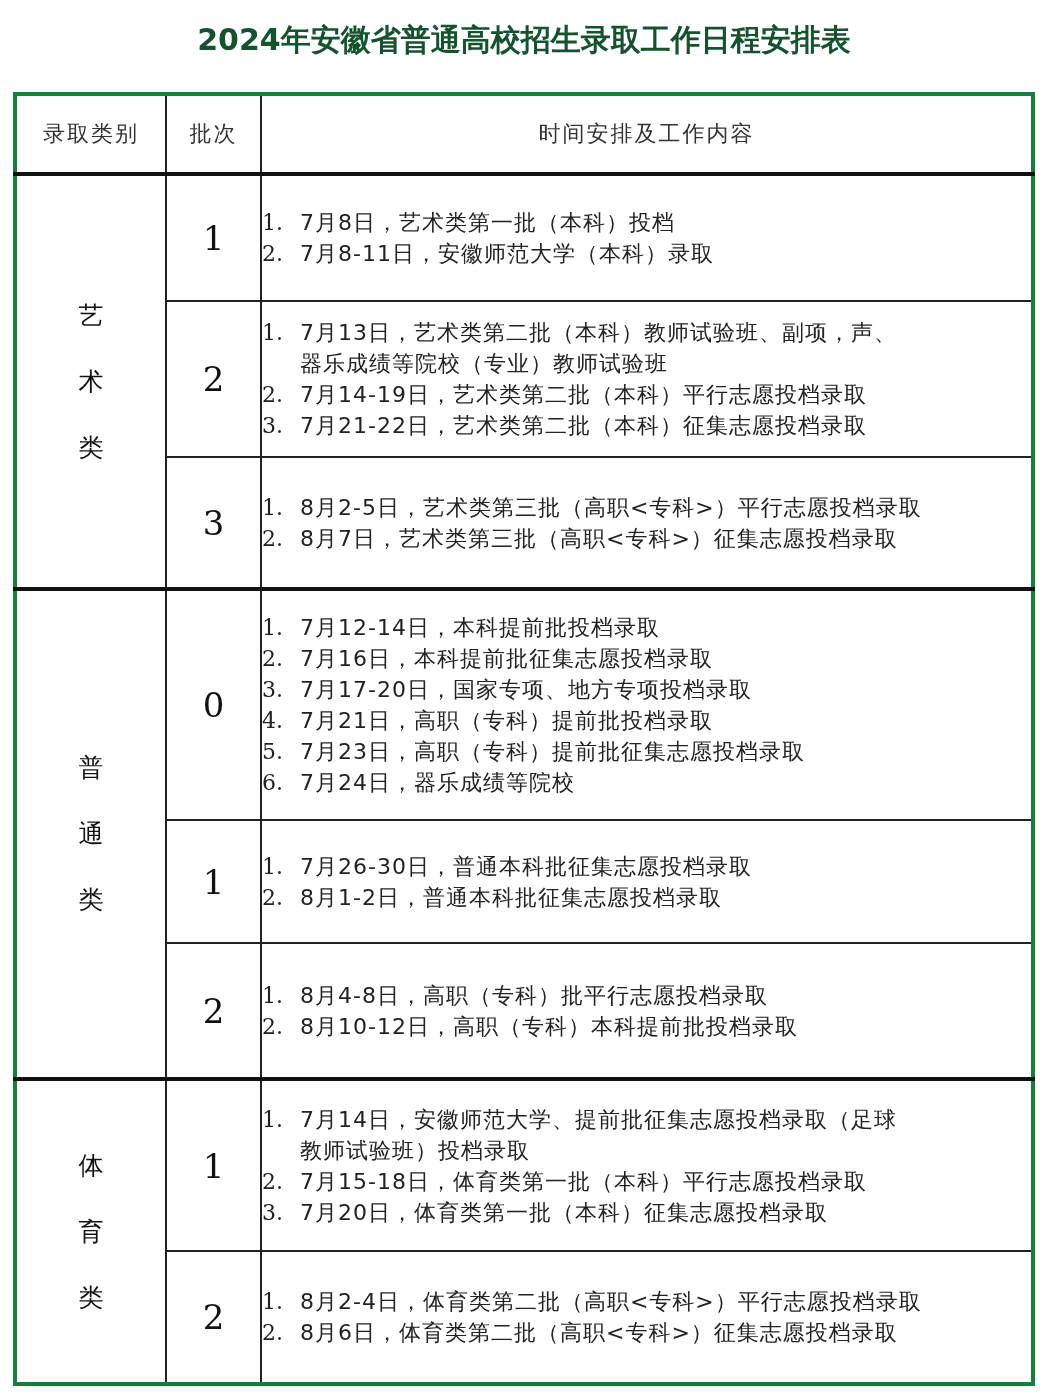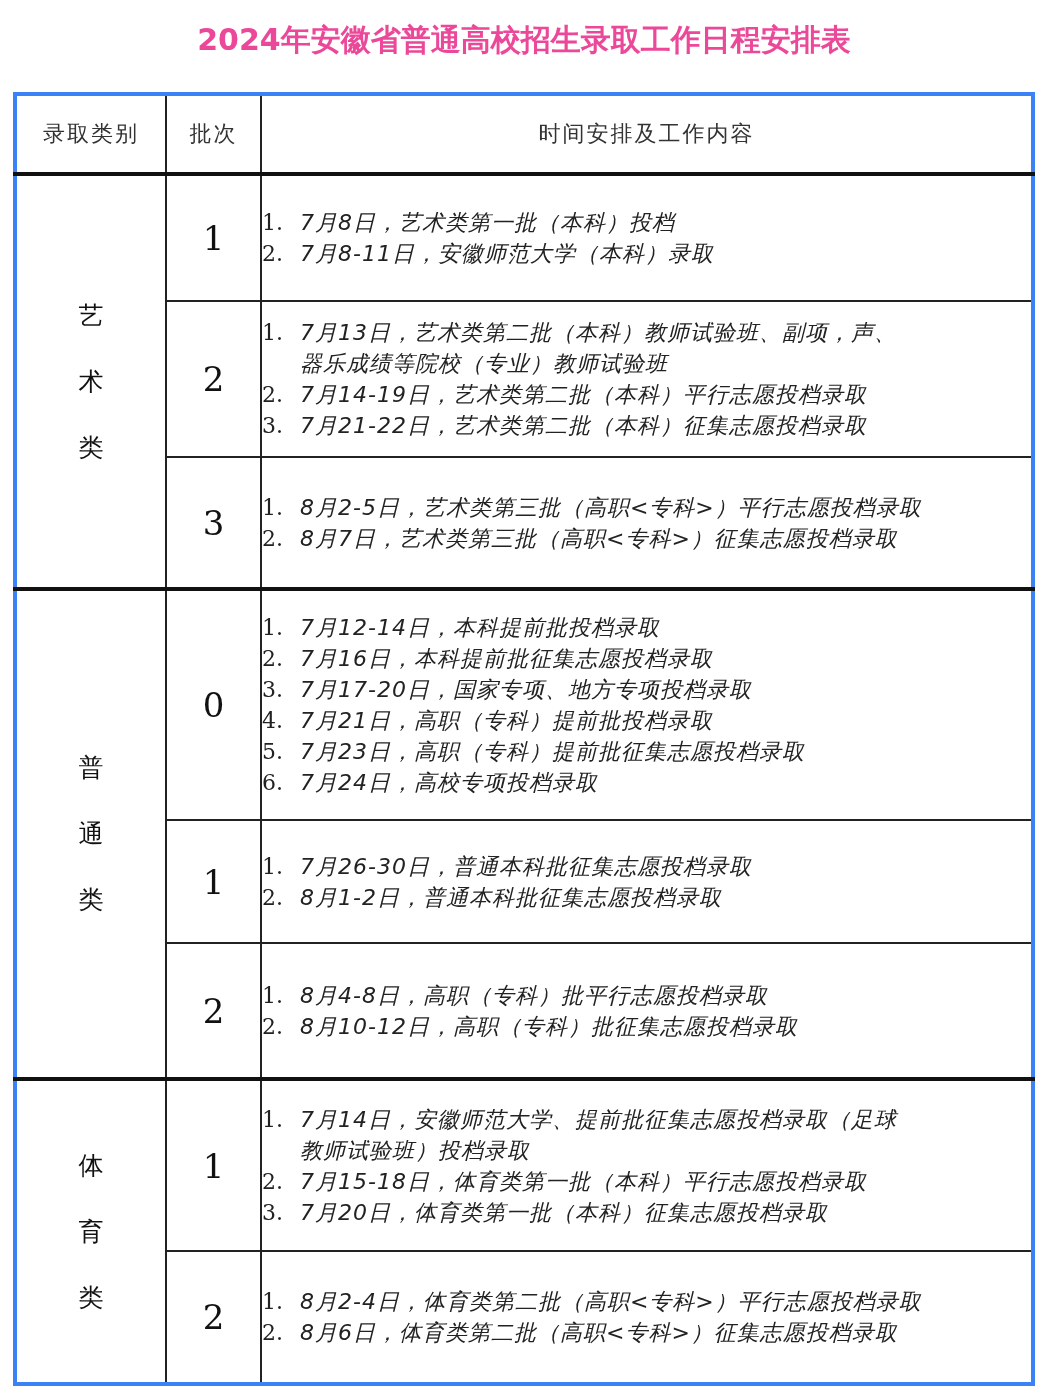--- a/index.html
+++ b/index.html
@@ -18,31 +18,31 @@
     .title {
       position: absolute;
       left: 0;
       top: 18px;
       width: 1048px;
       text-align: center;
       font-size: 30px;
       line-height: 44px;
       font-weight: bold;
       letter-spacing: 0px;
-      color: #ec4899;
+      color: #14532d;
       font-family: "DejaVu Sans", "Liberation Sans", sans-serif;
     }
     table.schedule {
       position: absolute;
       left: 13px;
       top: 92px;
       width: 1022px;
       border-collapse: collapse;
       table-layout: fixed;
-      border: 4px solid #3b82f6;
+      border: 4px solid #15803d;
     }
     table.schedule col.c1 { width: 151px; }
     table.schedule col.c2 { width: 95px; }
     table.schedule col.c3 { width: auto; }
     table.schedule td, table.schedule th {
       border: 2px solid #222;
       padding: 0;
       vertical-align: middle;
     }
     table.schedule th {
@@ -85,21 +85,20 @@
       white-space: nowrap;
     }
     .item .num {
       width: 38px;
       flex: 0 0 38px;
       font-family: "DejaVu Serif", "Liberation Serif", serif;
     }
     .item .text {
       flex: 1;
       letter-spacing: 1px;
-      font-style: italic;
     }
     .item .text .ln { display: block; }
   </style>
 </head>
 <body>
 
 <div class="title">2024年安徽省普通高校招生录取工作日程安排表</div>
 
 <table class="schedule">
   <colgroup>
@@ -214,21 +213,21 @@
           </div>
           <div class="item">
             <span class="num">5.</span>
             <span class="text">
               <span class="ln">7月23日，高职（专科）提前批征集志愿投档录取</span>
             </span>
           </div>
           <div class="item">
             <span class="num">6.</span>
             <span class="text">
-              <span class="ln">7月24日，高校专项投档录取</span>
+              <span class="ln">7月24日，器乐成绩等院校</span>
             </span>
           </div>
         </td>
     </tr>
     <tr style="height:123px">
       <td class="batch">1</td>
       <td class="content">
           <div class="item">
             <span class="num">1.</span>
             <span class="text">
@@ -248,21 +247,21 @@
       <td class="content">
           <div class="item">
             <span class="num">1.</span>
             <span class="text">
               <span class="ln">8月4-8日，高职（专科）批平行志愿投档录取</span>
             </span>
           </div>
           <div class="item">
             <span class="num">2.</span>
             <span class="text">
-              <span class="ln">8月10-12日，高职（专科）批征集志愿投档录取</span>
+              <span class="ln">8月10-12日，高职（专科）本科提前批投档录取</span>
             </span>
           </div>
         </td>
     </tr>
 
     <tr class="cat-start" style="height:172px">
       <td class="category" rowspan="2">
         <span>体</span>
         <span>育</span>
         <span>类</span>

